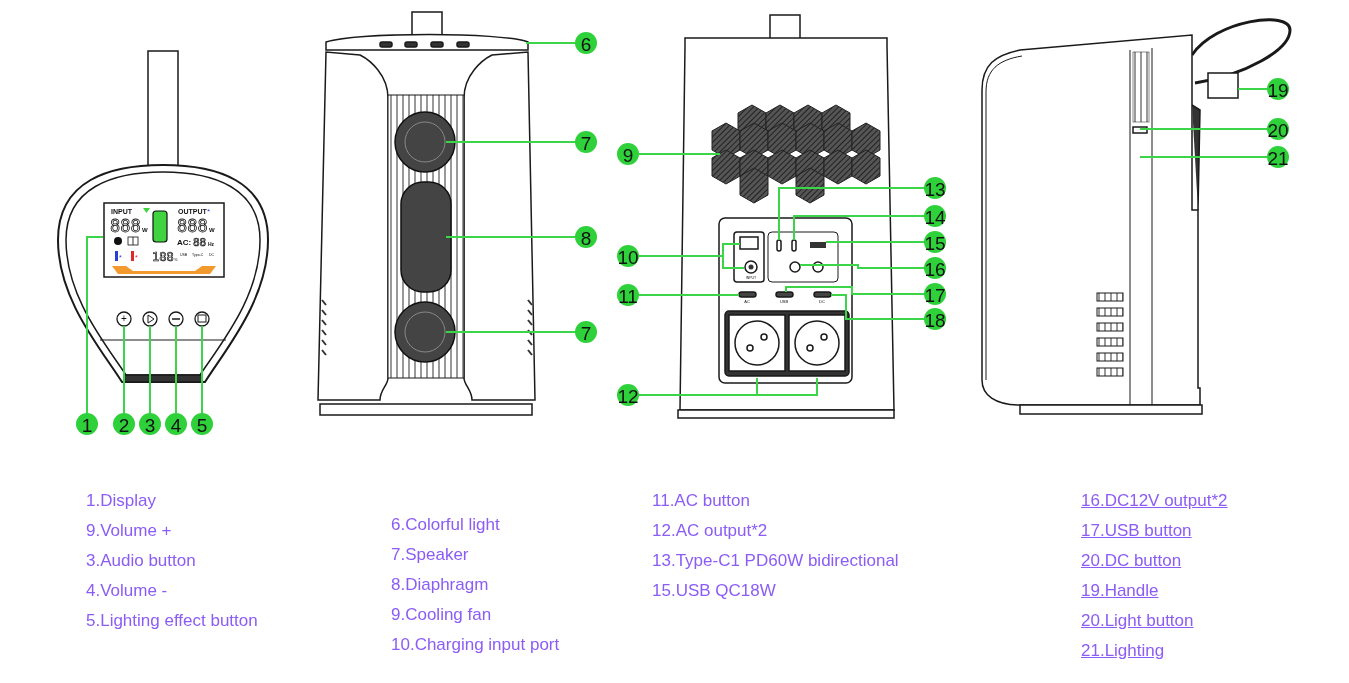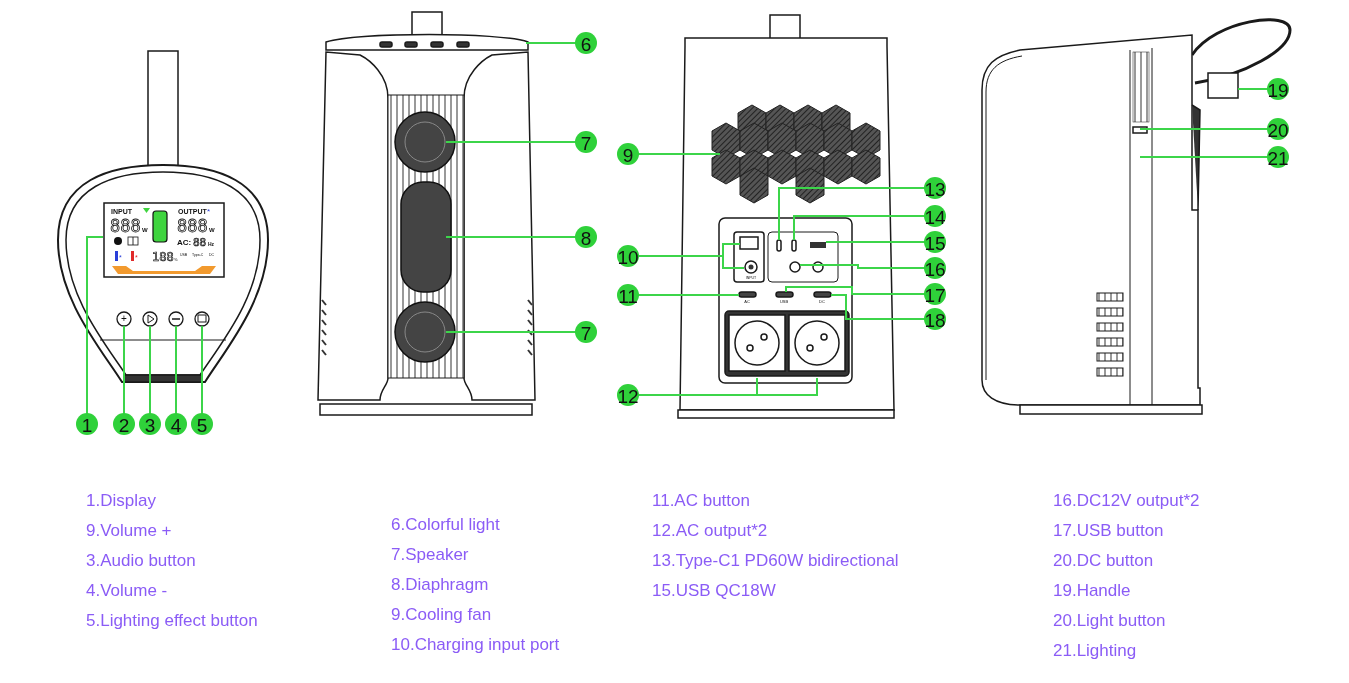--- a/index.html
+++ b/index.html
@@ -310,20 +310,20 @@
   <div>8.Diaphragm</div>
   <div>9.Cooling fan</div>
   <div>10.Charging input port</div>
 </div>
 <div class="legend-col" style="left:652px;">
   <div>11.AC button</div>
   <div>12.AC output*2</div>
   <div>13.Type-C1 PD60W bidirectional</div>
   <div>15.USB QC18W</div>
 </div>
-<div class="legend-col" style="left:1053px;">
+<div class="legend-col" style="left:1081px;text-decoration:underline;">
   <div>16.DC12V output*2</div>
   <div>17.USB button</div>
   <div>20.DC button</div>
   <div>19.Handle</div>
   <div>20.Light button</div>
   <div>21.Lighting</div>
 </div>
 
 </body></html>

